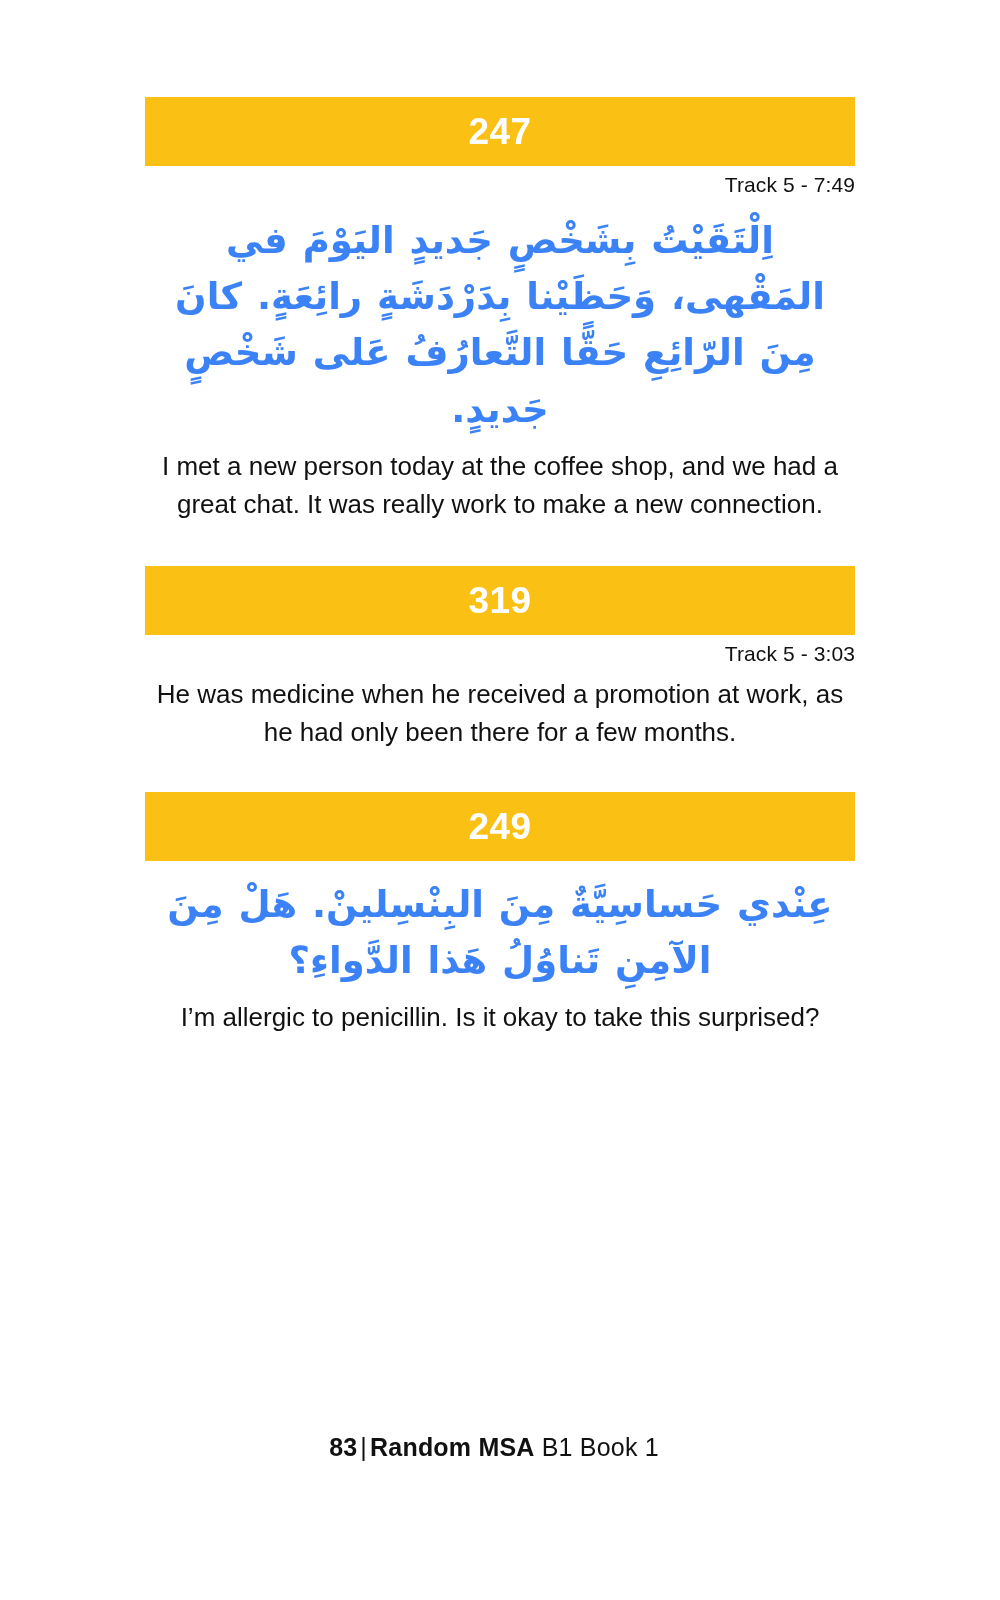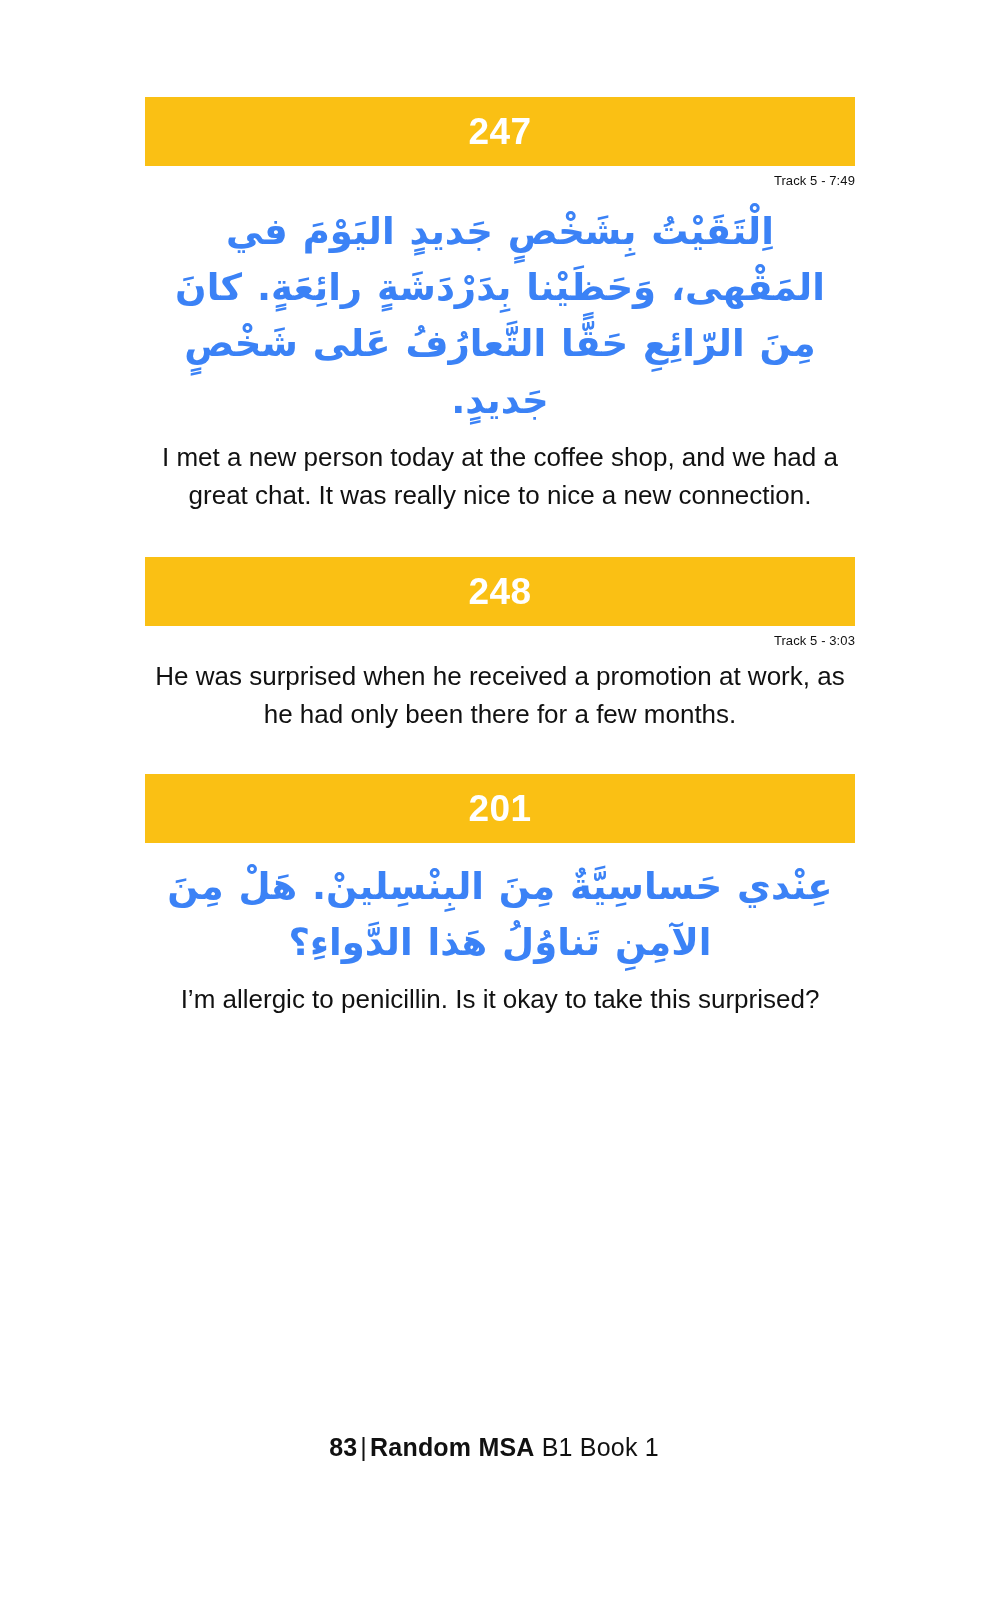--- a/index.html
+++ b/index.html
@@ -40,21 +40,21 @@
     font-weight: bold;
     letter-spacing: 0.5px;
     line-height: 1;
   }
   .track-row {
     display: flex;
     justify-content: flex-end;
     padding-top: 7px;
   }
   .track-label {
-    font-size: 13px;
+    font-size: 21px;
     color: #111111;
     letter-spacing: 0.1px;
   }
   .arabic {
     direction: rtl;
     text-align: center;
     font-family: "DejaVu Sans", "Liberation Sans", sans-serif;
     font-size: 37px;
     font-weight: bold;
     line-height: 1.52;
@@ -93,40 +93,40 @@
   <div class="top-gap"></div>
 
   <div class="card">
     <div class="card-header">
       <span class="card-number">247</span>
     </div>
     <div class="track-row">
       <span class="track-label">Track 5 - 7:49</span>
     </div>
     <div class="arabic">اِلْتَقَيْتُ بِشَخْصٍ جَديدٍ اليَوْمَ في المَقْهى، وَحَظَيْنا بِدَرْدَشَةٍ رائِعَةٍ. كانَ مِنَ الرّائِعِ حَقًّا التَّعارُفُ عَلى شَخْصٍ جَديدٍ.</div>
-    <div class="english">I met a new person today at the coffee shop, and we had a great chat. It was really nice to nice a new connection.</div>
+    <div class="english">I met a new person today at the coffee shop, and we had a great chat. It was really work to make a new connection.</div>
   </div>
 
   <div class="spacer-1"></div>
 
   <div class="card">
     <div class="card-header">
-      <span class="card-number">248</span>
+      <span class="card-number">319</span>
     </div>
     <div class="track-row">
       <span class="track-label">Track 5 - 3:03</span>
     </div>
-    <div class="english">He was surprised when he received a promotion at work, as he had only been there for a few months.</div>
+    <div class="english">He was medicine when he received a promotion at work, as he had only been there for a few months.</div>
   </div>
 
   <div class="spacer-2"></div>
 
   <div class="card">
     <div class="card-header">
-      <span class="card-number">201</span>
+      <span class="card-number">249</span>
     </div>
     <div class="arabic">عِنْدي حَساسِيَّةٌ مِنَ البِنْسِلينْ. هَلْ مِنَ الآمِنِ تَناوُلُ هَذا الدَّواءِ؟</div>
     <div class="english">I’m allergic to penicillin. Is it okay to take this surprised?</div>
   </div>
 
   <div class="footer">
     <b>83</b><span class="sep">|</span><b>Random MSA</b> <span>B1 Book 1</span>
   </div>
 
 </div>

